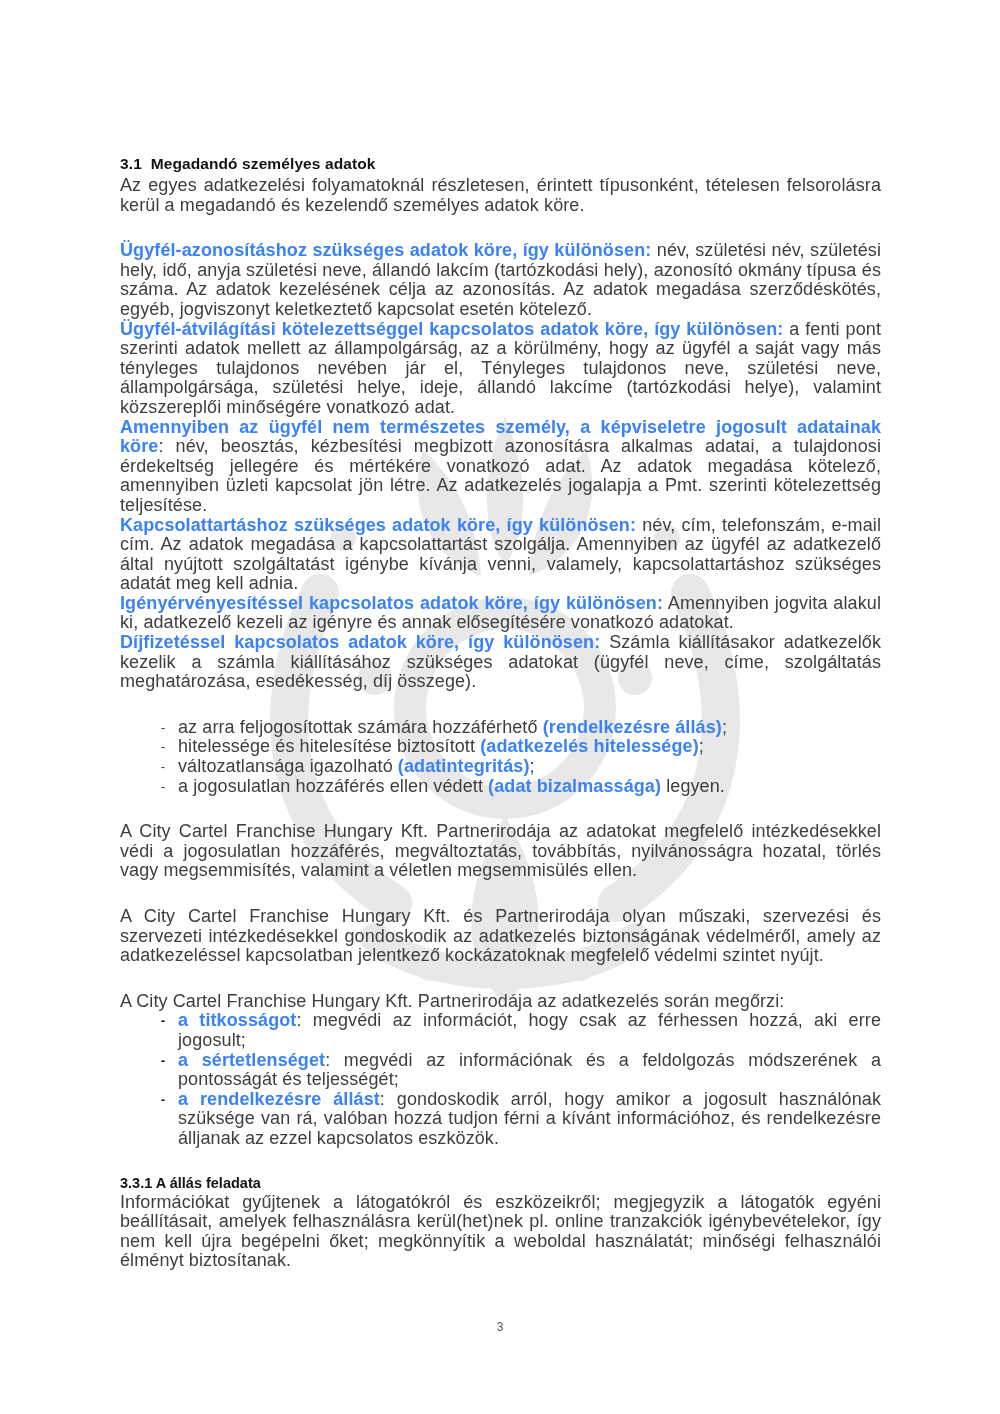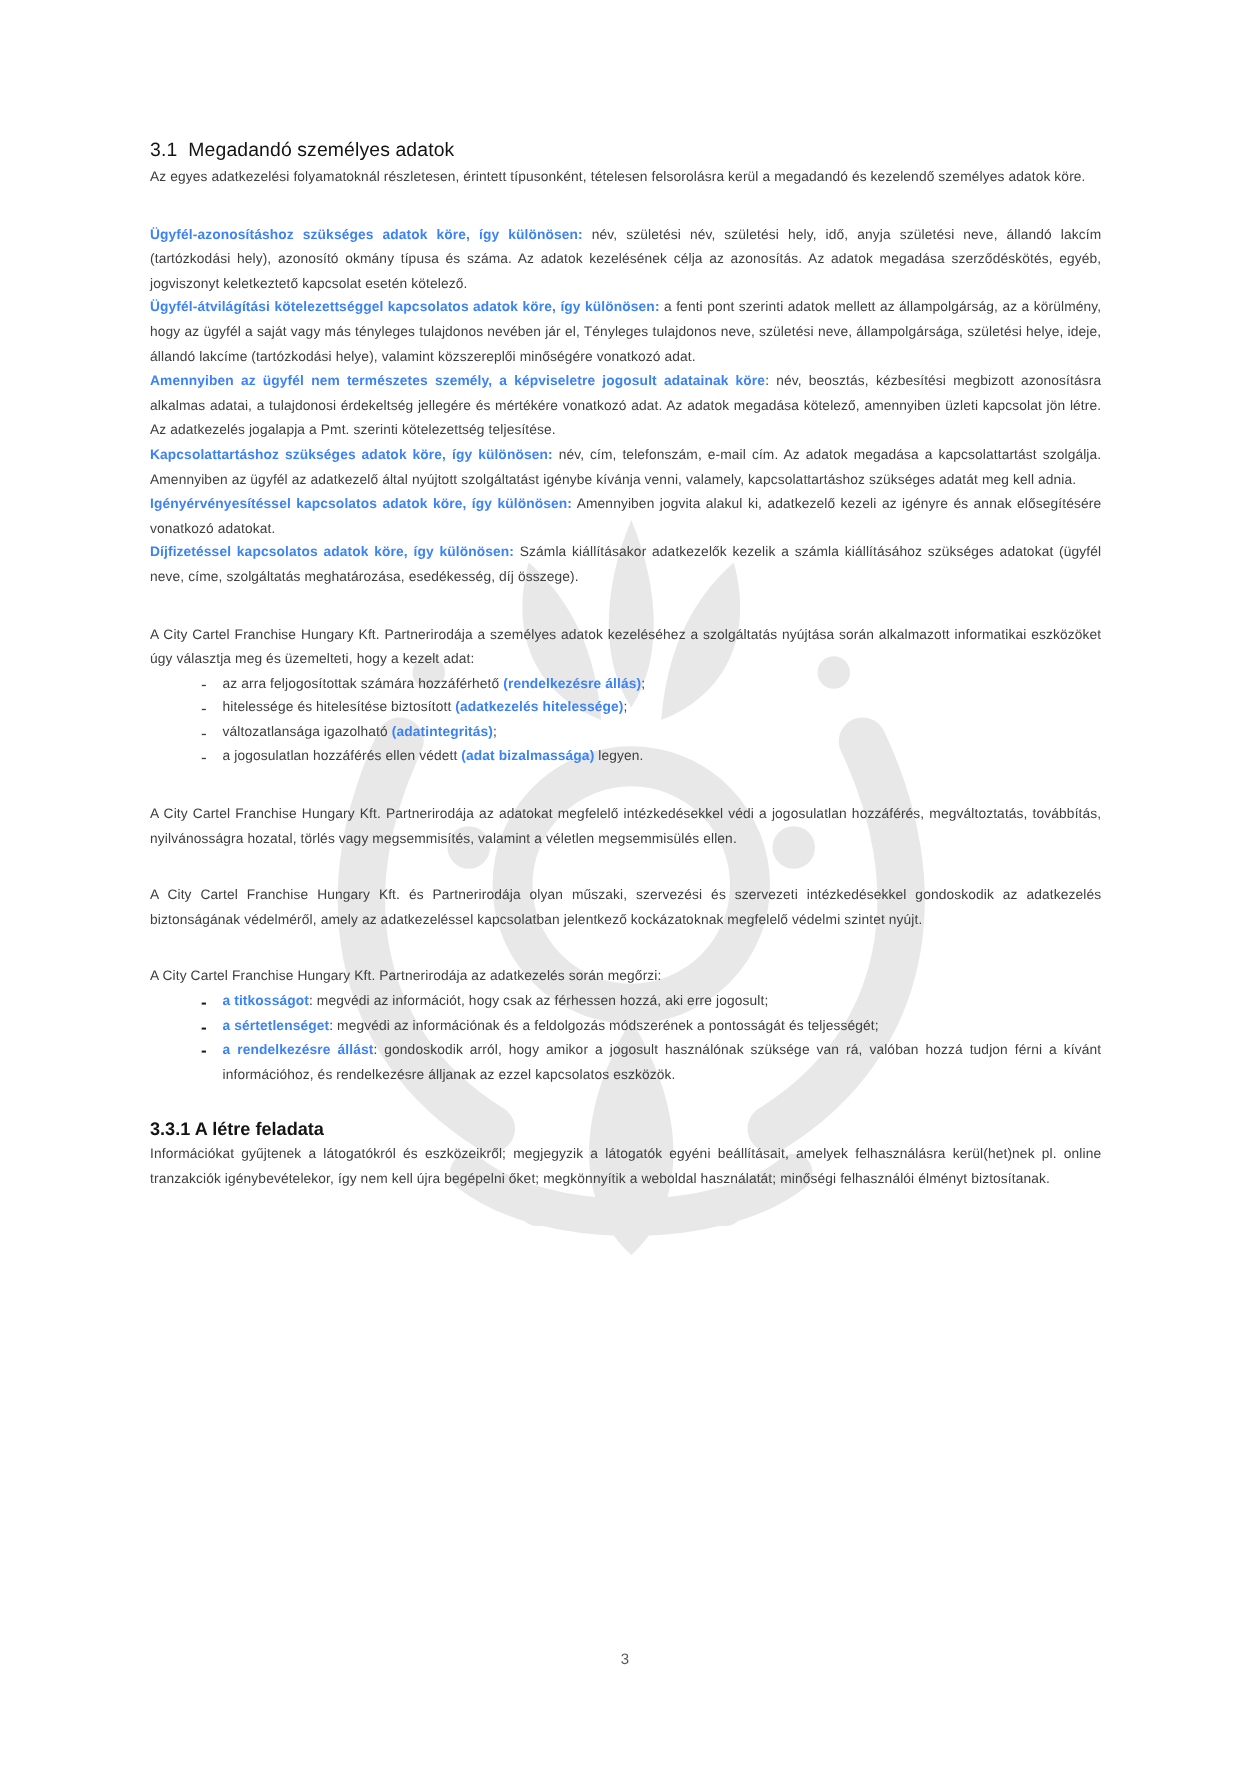--- a/index.html
+++ b/index.html
@@ -17,29 +17,29 @@
   .content {
     position:relative; z-index:1;
     padding:112px 119px 0 120px;
     color:#3e3e3e;
   }
   .h1 {
     font-size:20px; font-weight:bold; color:#141414;
     letter-spacing:.2px; margin-bottom:34px; white-space:pre-wrap;
   }
   .h2 {
-    font-size:15.5px; font-weight:normal; color:#141414;
-    letter-spacing:.1px; white-space:pre-wrap; margin-bottom:3px;
+    font-size:15.5px; font-weight:bold; color:#141414;
+    letter-spacing:.1px; white-space:pre-wrap; margin-bottom:3px;margin-top:43px;
   }
   .h3 {
     font-size:14.5px; font-weight:bold; color:#141414;
     white-space:pre-wrap; margin-bottom:2px;
   }
   .para {
-    font-size:11px; line-height:19.6px; text-align:justify;
+    font-size:18px; line-height:19.6px; text-align:justify;
     letter-spacing:.1px; color:#3e3e3e;
   }
   .para .b { font-weight:bold; color:#3b82f6; }
   .gap-l { height:26px; }
   .li { display:flex; padding-left:28px; }
   .li .dash { flex:0 0 30px; text-align:center; font-size:13.6px; line-height:19.6px; color:#3e3e3e; }
   .li .dash.bold { font-weight:bold; color:#1a1a1a; }
   .li .txt { flex:1; }
   .page-footer {
     position:absolute; bottom:80px; left:0; width:1000px;
@@ -79,21 +79,20 @@
 
   <p class="para"><span class="b">Ügyfél-azonosításhoz szükséges adatok köre, így különösen:</span><span> név, születési név, születési hely, idő, anyja születési neve, állandó lakcím (tartózkodási hely), azonosító okmány típusa és száma. Az adatok kezelésének célja az azonosítás. Az adatok megadása szerződéskötés, egyéb, jogviszonyt keletkeztető kapcsolat esetén kötelező.</span></p>
   <p class="para"><span class="b">Ügyfél-átvilágítási kötelezettséggel kapcsolatos adatok köre, így különösen:</span><span> a fenti pont szerinti adatok mellett az állampolgárság, az a körülmény, hogy az ügyfél a saját vagy más tényleges tulajdonos nevében jár el, Tényleges tulajdonos neve, születési neve, állampolgársága, születési helye, ideje, állandó lakcíme (tartózkodási helye), valamint közszereplői minőségére vonatkozó adat.</span></p>
   <p class="para"><span class="b">Amennyiben az ügyfél nem természetes személy, a képviseletre jogosult adatainak köre</span><span>:  név, beosztás, kézbesítési megbizott azonosításra alkalmas adatai, a tulajdonosi érdekeltség jellegére és mértékére vonatkozó adat. Az adatok megadása kötelező, amennyiben üzleti kapcsolat jön létre. Az adatkezelés jogalapja a Pmt. szerinti kötelezettség teljesítése.</span></p>
   <p class="para"><span class="b">Kapcsolattartáshoz szükséges adatok köre, így különösen:</span><span> név, cím, telefonszám, e-mail cím. Az adatok megadása a kapcsolattartást szolgálja. Amennyiben az ügyfél az adatkezelő által nyújtott szolgáltatást igénybe kívánja venni, valamely, kapcsolattartáshoz szükséges adatát meg kell adnia.</span></p>
   <p class="para"><span class="b">Igényérvényesítéssel kapcsolatos adatok köre, így különösen:</span><span> Amennyiben jogvita alakul ki, adatkezelő kezeli az igényre és annak elősegítésére vonatkozó adatokat.</span></p>
   <p class="para"><span class="b">Díjfizetéssel kapcsolatos adatok köre, így különösen:</span><span> Számla kiállításakor adatkezelők kezelik a számla kiállításához szükséges adatokat (ügyfél neve, címe, szolgáltatás meghatározása, esedékesség, díj összege).</span></p>
 
   <div class="gap-l"></div>
 
-  <p class="para"><span>A  City Cartel Franchise Hungary Kft. Partnerirodája a  személyes  adatok  kezeléséhez  a  szolgáltatás nyújtása  során  alkalmazott  informatikai eszközöket úgy választja meg és üzemelteti, hogy a kezelt adat:</span></p>
 
   <div class="li">
     <span class="dash">-</span>
     <span class="txt para"><span>az arra feljogosítottak számára hozzáférhető </span><span class="b">(rendelkezésre állás)</span><span>;</span></span>
   </div>
   <div class="li">
     <span class="dash">-</span>
     <span class="txt para"><span>hitelessége és hitelesítése biztosított </span><span class="b">(adatkezelés hitelessége)</span><span>;</span></span>
   </div>
   <div class="li">
@@ -121,18 +120,18 @@
     <span class="dash bold">-</span>
     <span class="txt para"><span class="b">a sértetlenséget</span><span>: megvédi  az  információnak  és a feldolgozás  módszerének a pontosságát és teljességét;</span></span>
   </div>
   <div class="li">
     <span class="dash bold">-</span>
     <span class="txt para"><span class="b">a rendelkezésre állást</span><span>: gondoskodik arról, hogy amikor a jogosult használónak szüksége van rá, valóban  hozzá  tudjon  férni  a  kívánt  információhoz, és  rendelkezésre  álljanak  az  ezzel kapcsolatos eszközök.</span></span>
   </div>
 
   <div class="gap-l"></div>
 
-  <div class="h3">3.3.1 A létre feladata</div>
+  <div class="h3">3.3.1 A állás feladata</div>
   <p class="para"><span>Információkat gyűjtenek a látogatókról és eszközeikről; megjegyzik  a  látogatók  egyéni  beállításait, amelyek  felhasználásra  kerül(het)nek  pl.  online tranzakciók igénybevételekor, így nem kell újra begépelni őket; megkönnyítik a weboldal használatát; minőségi felhasználói élményt biztosítanak.</span></p>
 
 </div>
 
 <div class="page-footer">3</div>
 
 </body></html>

